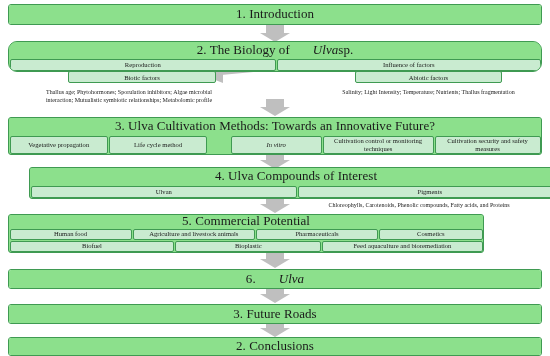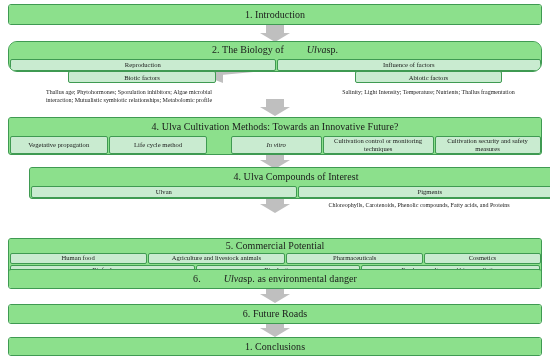--- a/index.html
+++ b/index.html
@@ -28,21 +28,21 @@
     border: 1px solid #3f9a52;
     border-radius: 3px;
     background: #8ce08c;
     overflow: hidden;
   }
   .hdr {
     box-sizing: border-box;
     width: 100%;
     background: #8ce08c;
     text-align: center;
-    font-size: 10px;
+    font-size: 13px;
     line-height: 1.15;
     letter-spacing: .05px;
     display: flex;
     align-items: center;
     justify-content: center;
   }
   .subrow {
     display: flex;
     width: 100%;
     box-sizing: border-box;
@@ -143,64 +143,63 @@
   <div class="standalone" style="left:68px; top:71px; width:148px; height:12px;">Biotic factors</div>
   <div class="standalone" style="left:355px; top:71px; width:147px; height:12px;">Abiotic factors</div>
 
   <div class="note" style="left:24px; top:88px; width:210px;">
     <div>Thallus age; Phytohormones; Sporulation inhibitors; Algae microbial</div>
     <div>interaction; Mutualistic symbiotic relationships; Metabolomic profile</div>
   </div>
   <div class="note" style="left:307px; top:88px; width:243px;">Salinity; Light Intensity; Temperature; Nutrients; Thallus fragmentation</div>
 
   <div class="grp" style="left:8px; top:117px; width:534px; height:38px;">
-    <div class="hdr" style="height:17px;">4. Ulva Cultivation Methods: Towards an Innovative Future?</div>
+    <div class="hdr" style="height:17px;">3. Ulva Cultivation Methods: Towards an Innovative Future?</div>
     <div class="subrow" style="height:19px;">
       <div class="cell" style="flex:1 1 19.5%;">Vegetative propagation</div>
       <div class="cell" style="flex:1 1 19.5%;">Life cycle method</div>
       <div class="cell ital" style="flex:1 1 18%;">In vitro</div>
       <div class="cell" style="flex:1 1 22%;">Cultivation control or monitoring techniques</div>
       <div class="cell" style="flex:1 1 21%;">Cultivation security and safety measures</div>
     </div>
   </div>
 
   <div class="grp" style="left:8px; top:167px; width:534px; height:32px;margin-left:21px;">
     <div class="hdr" style="height:17px;">4. Ulva Compounds of Interest</div>
     <div class="subrow" style="height:13px;">
       <div class="cell" style="flex:1 1 50.3%;">Ulvan</div>
       <div class="cell" style="flex:1 1 49.7%;">Pigments</div>
     </div>
   </div>
 
   <div class="note" style="left:290px; top:201px; width:258px;">Chloreophylls, Carotenoids, Phenolic compounds, Fatty acids, and Proteins</div>
 
-  <div class="grp" style="left:8px; top:214px; width:534px; height:39px;margin-top:24px;">
+  <div class="grp" style="left:8px; top:214px; width:476px; height:39px;">
     <div class="hdr" style="height:13px;">5. Commercial Potential</div>
     <div class="subrow" style="height:12px;">
       <div class="cell" style="flex:1 1 26%;">Human food</div>
       <div class="cell" style="flex:1 1 26%;">Agriculture and livestock animals</div>
       <div class="cell" style="flex:1 1 26%;">Pharmaceuticals</div>
       <div class="cell" style="flex:1 1 22%;">Cosmetics</div>
     </div>
     <div class="subrow" style="height:12px;">
       <div class="cell" style="flex:1 1 35%;">Biofuel</div>
       <div class="cell" style="flex:1 1 31%;">Bioplastic</div>
       <div class="cell" style="flex:1 1 34%;">Feed aquaculture and bioremediation</div>
     </div>
   </div>
 
   <div class="grp" style="left:8px; top:269px; width:534px; height:20px;">
     <div class="hdr" style="height:18px;">
       <span>6. </span>
         <span class="ital">Ulva</span>
-        <span> sp.  as environmental danger</span>
     </div>
   </div>
 
   <div class="grp" style="left:8px; top:304px; width:534px; height:20px;">
-    <div class="hdr" style="height:18px;">6. Future Roads</div>
+    <div class="hdr" style="height:18px;">3. Future Roads</div>
   </div>
 
   <div class="grp" style="left:8px; top:337px; width:534px; height:19px;">
-    <div class="hdr" style="height:17px;">1. Conclusions</div>
+    <div class="hdr" style="height:17px;">2. Conclusions</div>
   </div>
 
 </div>
 
 </body></html>

